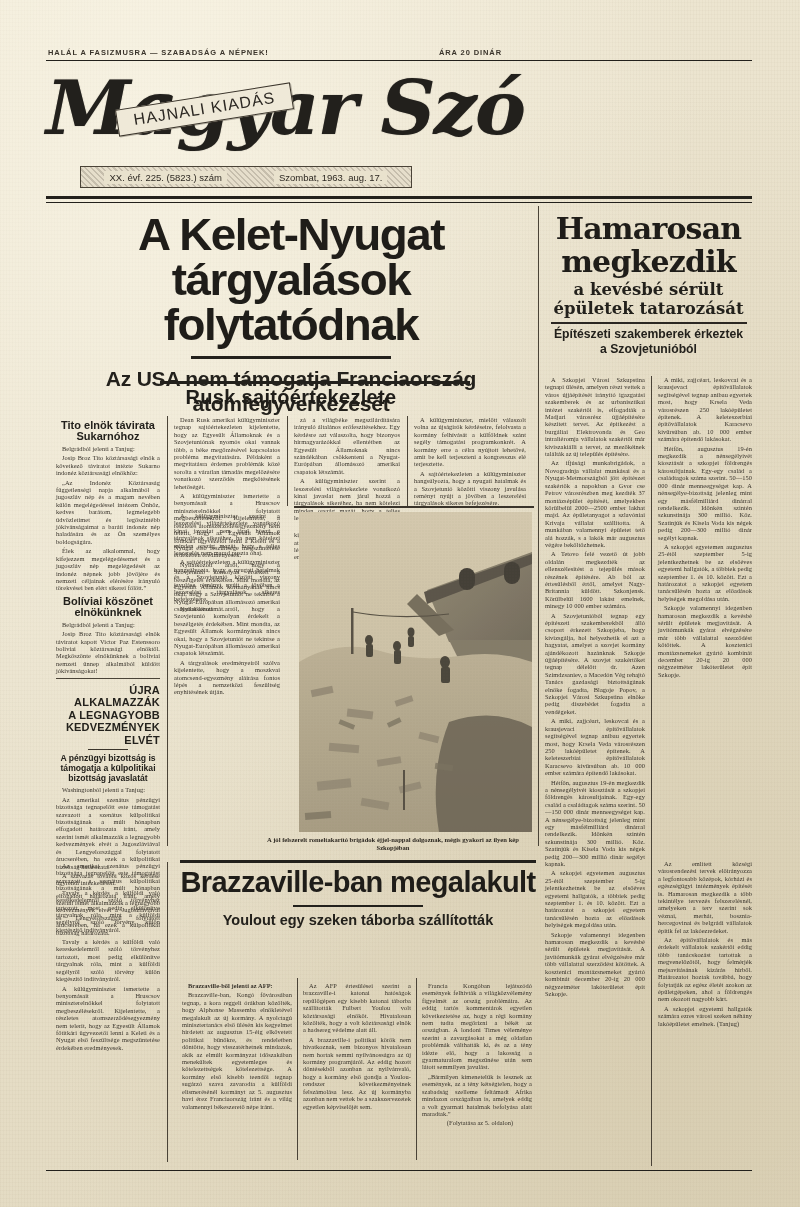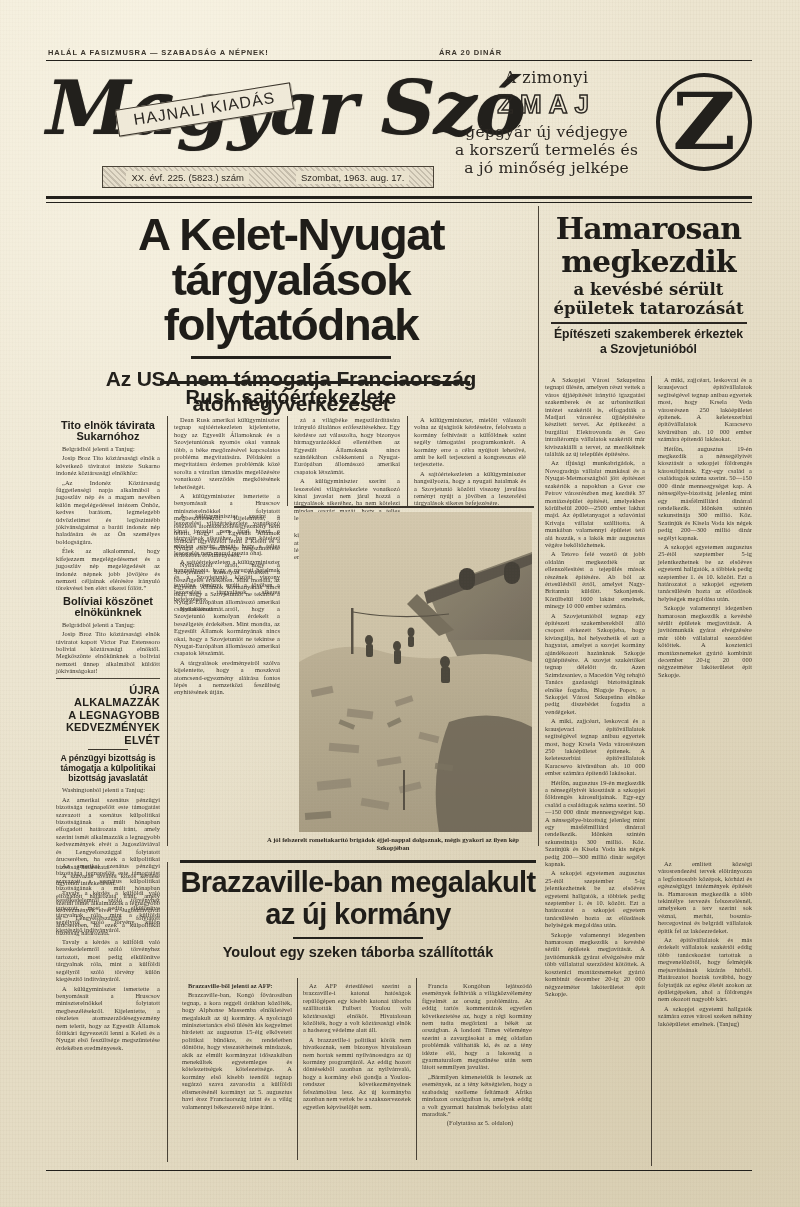--- a/index.html
+++ b/index.html
@@ -54,21 +54,21 @@
     transform:rotate(-9deg);
     background:#efe9d8;
     border:1.6px solid #3a342b;
     padding:3px 16px 4px 16px;
     font-family:"Liberation Sans", sans-serif;
     font-size:16px;font-weight:400;letter-spacing:1px;
     color:#2b2722;
     box-shadow:1px 1px 0 rgba(60,54,44,.35);
   }
   .issueline{
-    position:absolute;left:102px;top:166px;width:330px;height:20px;
+    position:absolute;left:80px;top:166px;width:330px;height:20px;
     border:1px solid #4a4337;
     background:
       repeating-linear-gradient(45deg, rgba(70,62,50,.20) 0 1.5px, rgba(0,0,0,0) 1.5px 4px),
       #e6decb;
     display:flex;align-items:center;justify-content:space-around;
     font-family:"Liberation Sans", sans-serif;
     font-size:9.5px;color:#2d2822;
   }
   .issueline span{background:#e9e2cd;padding:1px 5px;}
 
@@ -211,32 +211,20 @@
 
   <div class="masthead">
     <div class="mh-title">Magyar Szó</div>
     <div class="mh-sticker">HAJNALI KIADÁS</div>
   </div>
   <div class="issueline">
     <span>XX. évf. 225. (5823.) szám</span>
     <span>Szombat, 1963. aug. 17.</span>
   </div>
 
-  <div class="adbox">
-    <div class="ad-text">
-      <div class="ad-l1">A zimonyi</div>
-      <div class="ad-zmaj">ZMAJ</div>
-      <div class="ad-l3">gépgyár új védjegye</div>
-      <div class="ad-l3">a korszerű termelés és</div>
-      <div class="ad-l3">a jó minőség jelképe</div>
-    </div>
-    <div class="ad-logo">
-      <span class="z">Z</span>
-    </div>
-  </div>
 
   <div class="rule-hvy" style="top:196px;height:3px;"></div>
   <div class="rule-hvy" style="top:202px;height:1px;"></div>
 
   <div class="hl-left">
     <div class="hl-main">
       <span>A Kelet-Nyugat tárgyalások</span>
       <span class="l2">folytatódnak</span>
     </div>
     <div class="hl-div"></div>
@@ -433,21 +421,20 @@
     <p>A miki, zajjcéart, leskovcai és a krausjevaci építővállalatok segítségével tegnap anibau egyertek most, hogy Krsela Veda városrészen 250 lakóépületet építenek. A keleteszerbiai építővállalatok Karacsevo kivűrsúban ab. 10 000 ember számára építendő lakásokat.</p>
     <p>Hétfőn, augusztus 19-én megkezdik a nénsegélyivét kiosztását a szkopjei földrengés károsultjainak. Egy-egy család a családtagok száma szerint. 50—150 000 dinár menneegységet kap. A nénsegélye-bizottság jelenleg mint egy másfélmilliárd dinárral rendelkezik. Időnkén szintén szkunstinája 300 millió. Köz. Szatinjúk és Kisela Voda kis négek pedig 200—300 millió dinár segélyt kapnak.</p>
     <p>A szkopjei egyetemen augusztus 25-étől szeptember 5-ig jelentkezhetnek be az elsőéves egyetemi hallgatók, a többiek pedig szeptember 1. és 10. között. Ezt a határozatot a szkopjei egyetem tanácsülésén hozta az előadások helyiségek megoldása után.</p>
     <p>Szkopje valamennyi idegenben hamarosan megkezdik a kevésbé sérült épületek megjavítását. A javítómunkák gyárat elvégzésére már több vállalattal szerződést kötöttek. A kosztenici montázsnemeket gyártó kombinát december 20-ig 20 000 négyzetméter lakóterületet épít Szkopje.</p>
   </div>
 
   <div style="position:absolute;left:180px;top:860px;width:356px;height:2.5px;background:#23211c;"></div>
   <div class="bz-wrap">
     <div class="bz-main">
       <span>Brazzaville-ban megalakult</span><br>
-      <span>az új kormány</span>
     </div>
     <div class="bz-div"></div>
     <div class="bz-sub">Youlout egy szeken táborba szállították</div>
   </div>
 
   <div class="col bodytxt" style="left:182px;top:982px;width:110px;">
     <p class="dateline">Brazzaville-ből jelenti az AFP:</p>
     <p>Brazzaville-ban, Kongó fővárosában tegnap, a kora reggeli órákban közölték, hogy Alphonse Massemba elnökletével megalakult az új kormány. A nyolctagú minisztertanács első ülésén kis kegyelmet hirdetett az augusztus 15-éig elkövetett politikai bűnökre, és rendeletben döntötte, hogy visszatérhetnek mindazok, akik az elmúlt kormányzat időszakában menekültek egyetemleges és kötelezettségek kötelezettsége. A kormány első kisebb teendői tegnap sugárzó szava zavarodta a külföldi elismerésénél kormányt az 5. augusztus havi érez Franciaország iránt és a világ valamennyi békeszerető népe iránt.</p>
   </div>
   <div class="vrule" style="left:297px;top:978px;height:182px;"></div>

